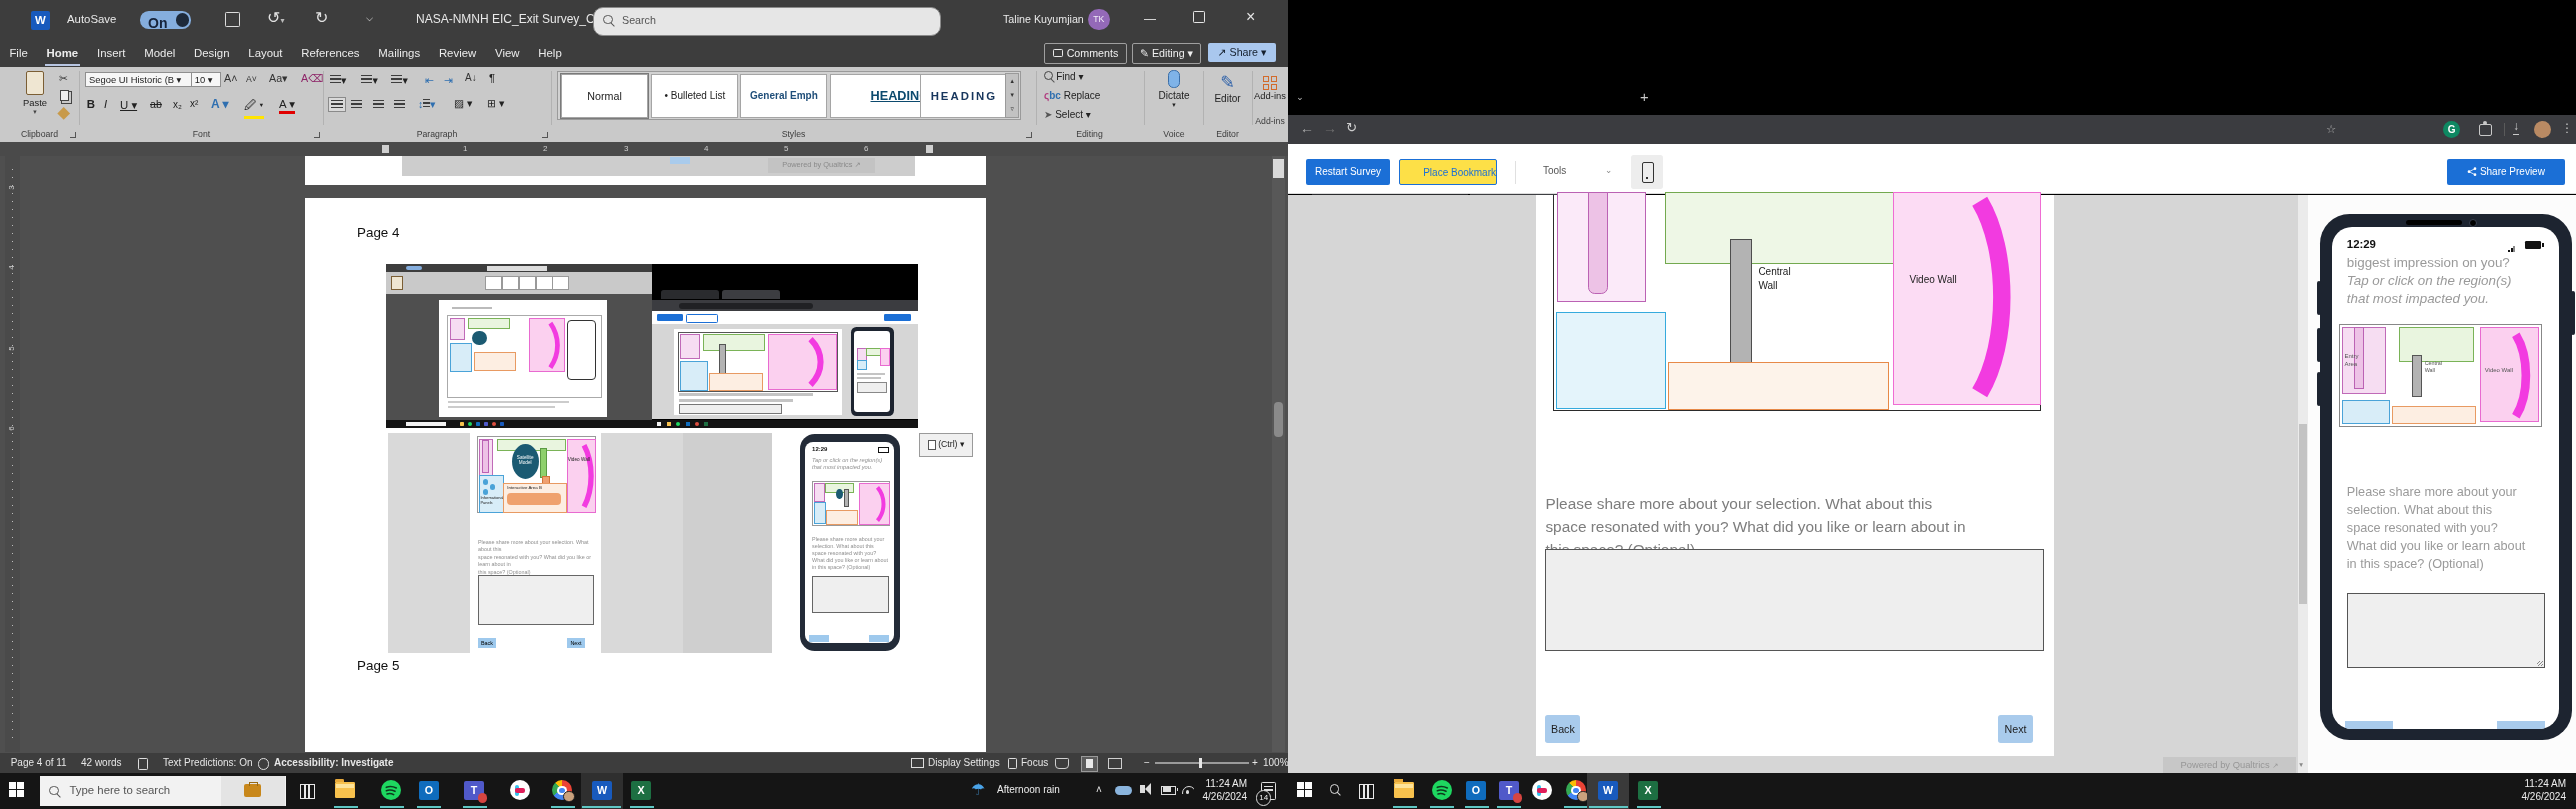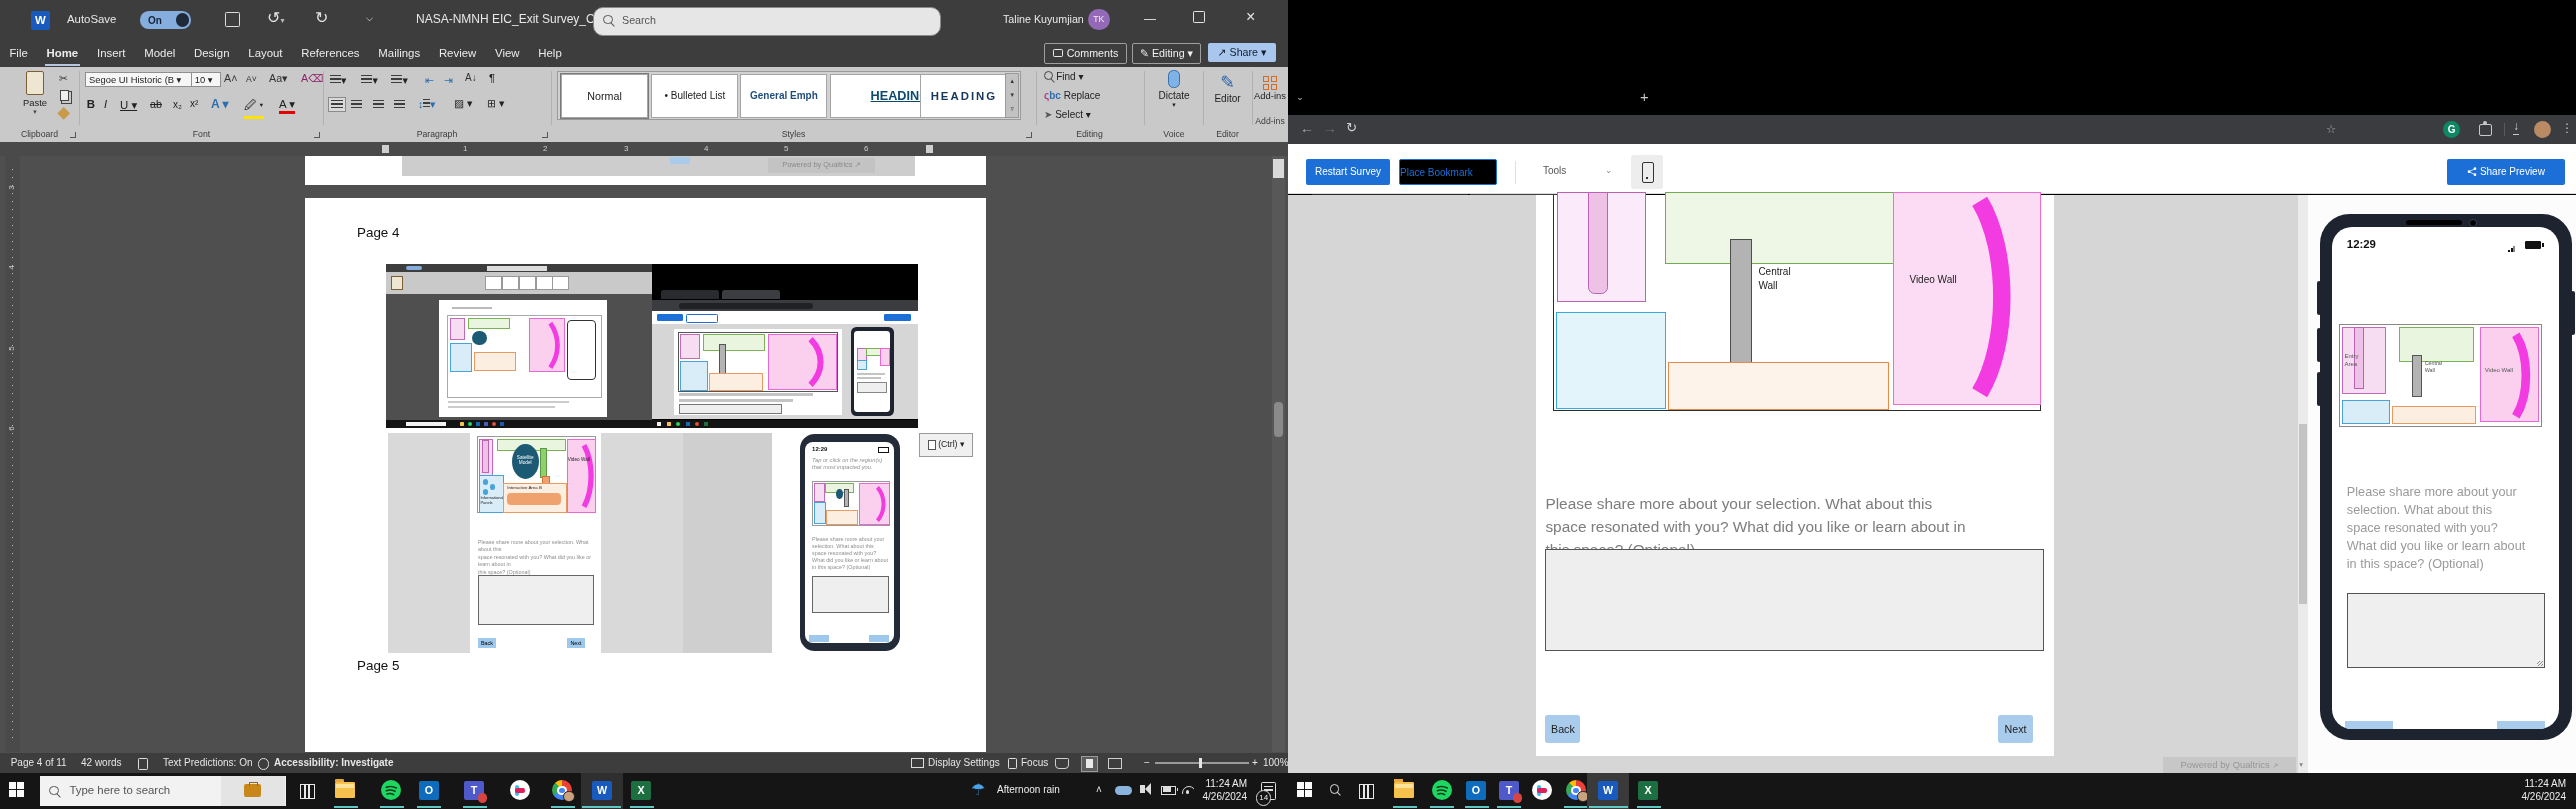--- a/index.html
+++ b/index.html
@@ -33,21 +33,21 @@
   .mag{display:inline-block;width:7.4px;height:7.4px;border:1.3px solid #555;border-radius:50%;position:relative;}
   .mag::after{content:"";position:absolute;width:1.3px;height:4.7px;background:#555;left:7.4px;top:6px;transform:rotate(-45deg);}
   .mag.light{border-color:#ddd;}.mag.light::after{background:#ddd;}
   
   .tabbar{background:#000;}
   .ctab{position:absolute;top:85px;height:30px;border-radius:6.7px 6.7px 0 0;font-size:9.4px;color:#bdbdbd;}
   .ctab .fav{font-weight:bold;font-style:italic;color:#3f8cf3;font-size:8.7px;}
   .cnav{background:#3b3c40;}
   .omni{background:#202124;border-radius:10.7px;color:#9a9a9a;font-size:10px;}
   .qbtn-blue{background:#1b6fd6;color:#fff;border-radius:2px;font-size:10px;text-align:center;}
-  .qbtn-line{background:#000000;border:0.7px solid #1b6fd6;color:#1b6fd6;border-radius:2px;font-size:10px;text-align:left;}
+  .qbtn-line{background:#fde047;border:0.7px solid #1b6fd6;color:#1b6fd6;border-radius:2px;font-size:10px;text-align:right;}
   
   .surveybg{background:#d6d6d6;}
   .qtext{color:#7d7d7d;font-size:15.4px;line-height:23px;}
   .navbtn{background:#a9cbec;color:#1d1d1d;border-radius:2.7px;font-size:10.7px;text-align:center;line-height:28px;}
   .fpshape{position:absolute;box-sizing:border-box;}
   .fp-pink{background:#fbeaf9;border:1.3px solid #bb62b4;}
   .fp-pill{background:#edc2e6;border:1.3px solid #bb62b4;border-radius:0 0 6.7px 6.7px;}
   .fp-green{background:#eef7e6;border:1.3px solid #73a94f;}
   .fp-gray{background:#b3b3b3;border:1.3px solid #4d4d4d;}
   .fp-blue{background:#e4f4fb;border:1.3px solid #35aadd;}
@@ -73,21 +73,21 @@
 <body>
 
 <div id="screen">
 
   <div class="abs" style="left:0;top:0;width:1288px;height:773px;background:#4f4f4f;">
 
     <div class="abs wtitle" style="left:0;top:0;width:1288px;height:40px;">
       <div class="abs" style="left:31px;top:10.7px;width:19px;height:19px;background:#185abd;color:#fff;font-weight:bold;text-align:center;line-height:19px;font-size:11.4px;border-radius:2px;">W</div>
       <span class="abs" style="left:67px;top:12.7px;font-size:11.4px;">AutoSave</span>
       <span class="abs" style="left:140px;top:11.4px;width:51px;height:17.4px;background:#85aede;border-radius:8.7px;">
-        <span style="position:absolute;left:8px;top:3.4px;font-size:10px;color:#16233a;font-weight:bold;">On</span>
+        <span style="position:absolute;left:8px;top:3.4px;font-size:14px;color:#16233a;font-weight:bold;">On</span>
         <span style="position:absolute;right:2px;top:2px;width:13.4px;height:13.4px;background:#1e2a3a;border-radius:50%;"></span>
       </span>
       <span class="abs" style="left:225px;top:12px;width:13.4px;height:13.4px;border:1.3px solid #dcdcdc;border-radius:1.3px;"></span>
       <span class="abs" style="left:267px;top:8px;font-size:16px;color:#e3e3e3;">↺<span style="font-size:8px;color:#bbb;">▾</span></span>
       <span class="abs" style="left:315px;top:8px;font-size:16px;color:#e3e3e3;">↻</span>
       <span class="abs" style="left:366px;top:12px;font-size:9.4px;color:#cfcfcf;">⌵</span>
       <span class="abs nowrap" style="left:416px;top:12px;font-size:12px;max-width:376px;">
         <span>NASA-NMNH EIC_Exit Survey_Online Materials_FINAL</span>
         <span style="color:#cfcfcf;font-size:10px;"> ⚇</span>
         <span style="color:#d6d6d6;"> • <span>Saving...</span></span>
@@ -618,20 +618,25 @@
         <span class="abs" style="left:-3.4px;top:158px;width:4px;height:34px;background:#1d2430;border-radius:2px;"></span>
         <span class="abs" style="right:-3.4px;top:77px;width:4px;height:44px;background:#1d2430;border-radius:2px;"></span>
         <span class="abs" style="left:86px;top:6px;width:56px;height:5.4px;background:#000;border-radius:2.7px;"></span>
         <span class="abs" style="left:149px;top:5.4px;width:6px;height:6px;background:#000;border-radius:50%;border:0.7px solid #3a4150;"></span>
         <div class="abs phonescreen" style="left:12px;top:13.4px;width:227px;height:502px;">
           <span class="abs" style="left:14.8px;top:10.7px;font-size:11.4px;font-weight:bold;color:#111;">12:29</span>
           <span class="abs" style="left:176px;top:14.8px;"><i style="display:inline-block;width:2px;height:2.7px;background:#111;margin-right:0.7px;"></i><i style="display:inline-block;width:2px;height:4.7px;background:#111;margin-right:0.7px;"></i><i style="display:inline-block;width:2px;height:6.7px;background:#8a8a8a;"></i></span>
           <span class="abs" style="left:193px;top:13.4px;width:16px;height:8px;background:#111;border-radius:1.3px;">
               <i style="position:absolute;right:-2.7px;top:2px;width:1.3px;height:4px;background:#111;"></i>
             </span>
+          <div class="abs prompt" style="left:14.8px;top:27px;width:201px;">
+            <div>biggest impression on you?</div>
+            <div style="font-style:italic;">Tap or click on the region(s)</div>
+            <div style="font-style:italic;">that most impacted you.</div>
+          </div>
 
           <div class="abs" style="left:6.7px;top:97px;width:201px;height:101px;border:0.7px solid #888;background:#fff;">
             <span class="fpshape t-pink" style="left:2px;top:2px;width:44px;height:67px;"></span>
             <span class="fpshape" style="left:14.8px;top:2px;width:10px;height:62px;background:#edc2e6;border:0.7px solid #bb62b4;"></span>
             <span class="fplabel" style="left:4.7px;top:28px;width:24px;font-size:6px;line-height:7.4px;color:#555;">Entry Area</span>
             <span class="fpshape t-green" style="left:59px;top:2px;width:75px;height:35px;"></span>
             <span class="fpshape t-graybar" style="left:72px;top:29.5px;width:10px;height:42px;"></span>
             <span class="fplabel" style="left:85px;top:35px;width:24px;font-size:5.4px;line-height:6.7px;color:#555;">Central Wall</span>
             <span class="fpshape t-blue" style="left:2px;top:75px;width:48px;height:23.5px;"></span>
             <span class="fpshape t-orange" style="left:52px;top:81px;width:84px;height:18px;"></span>

